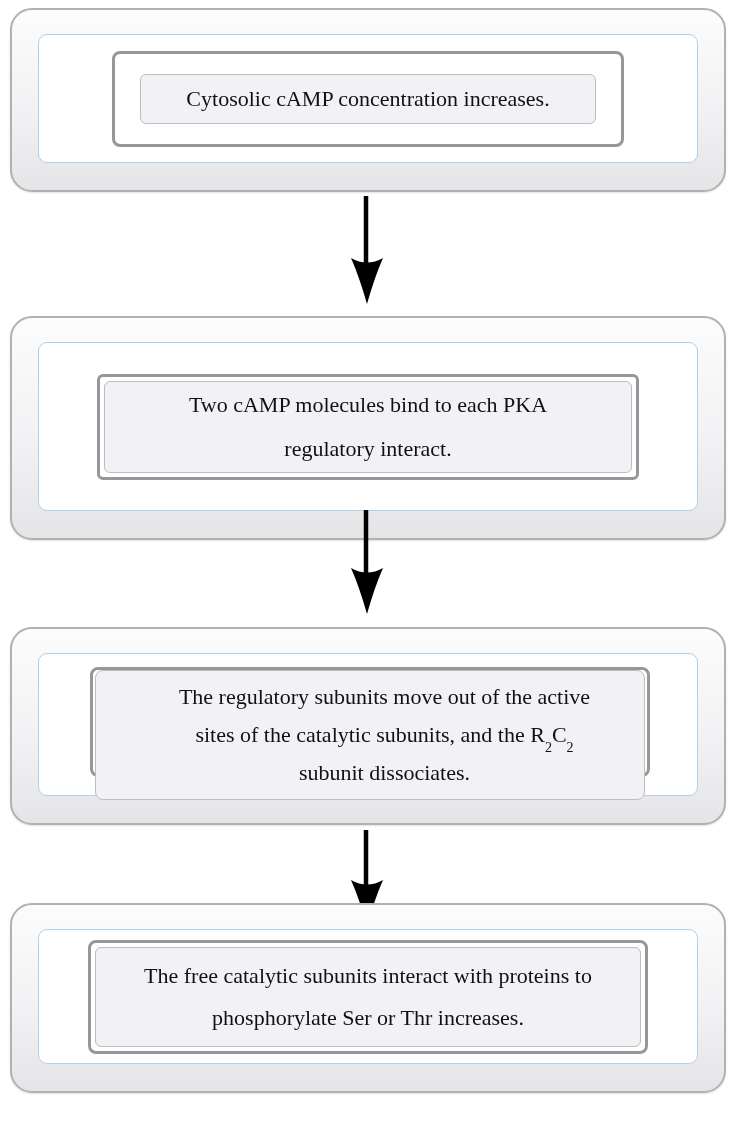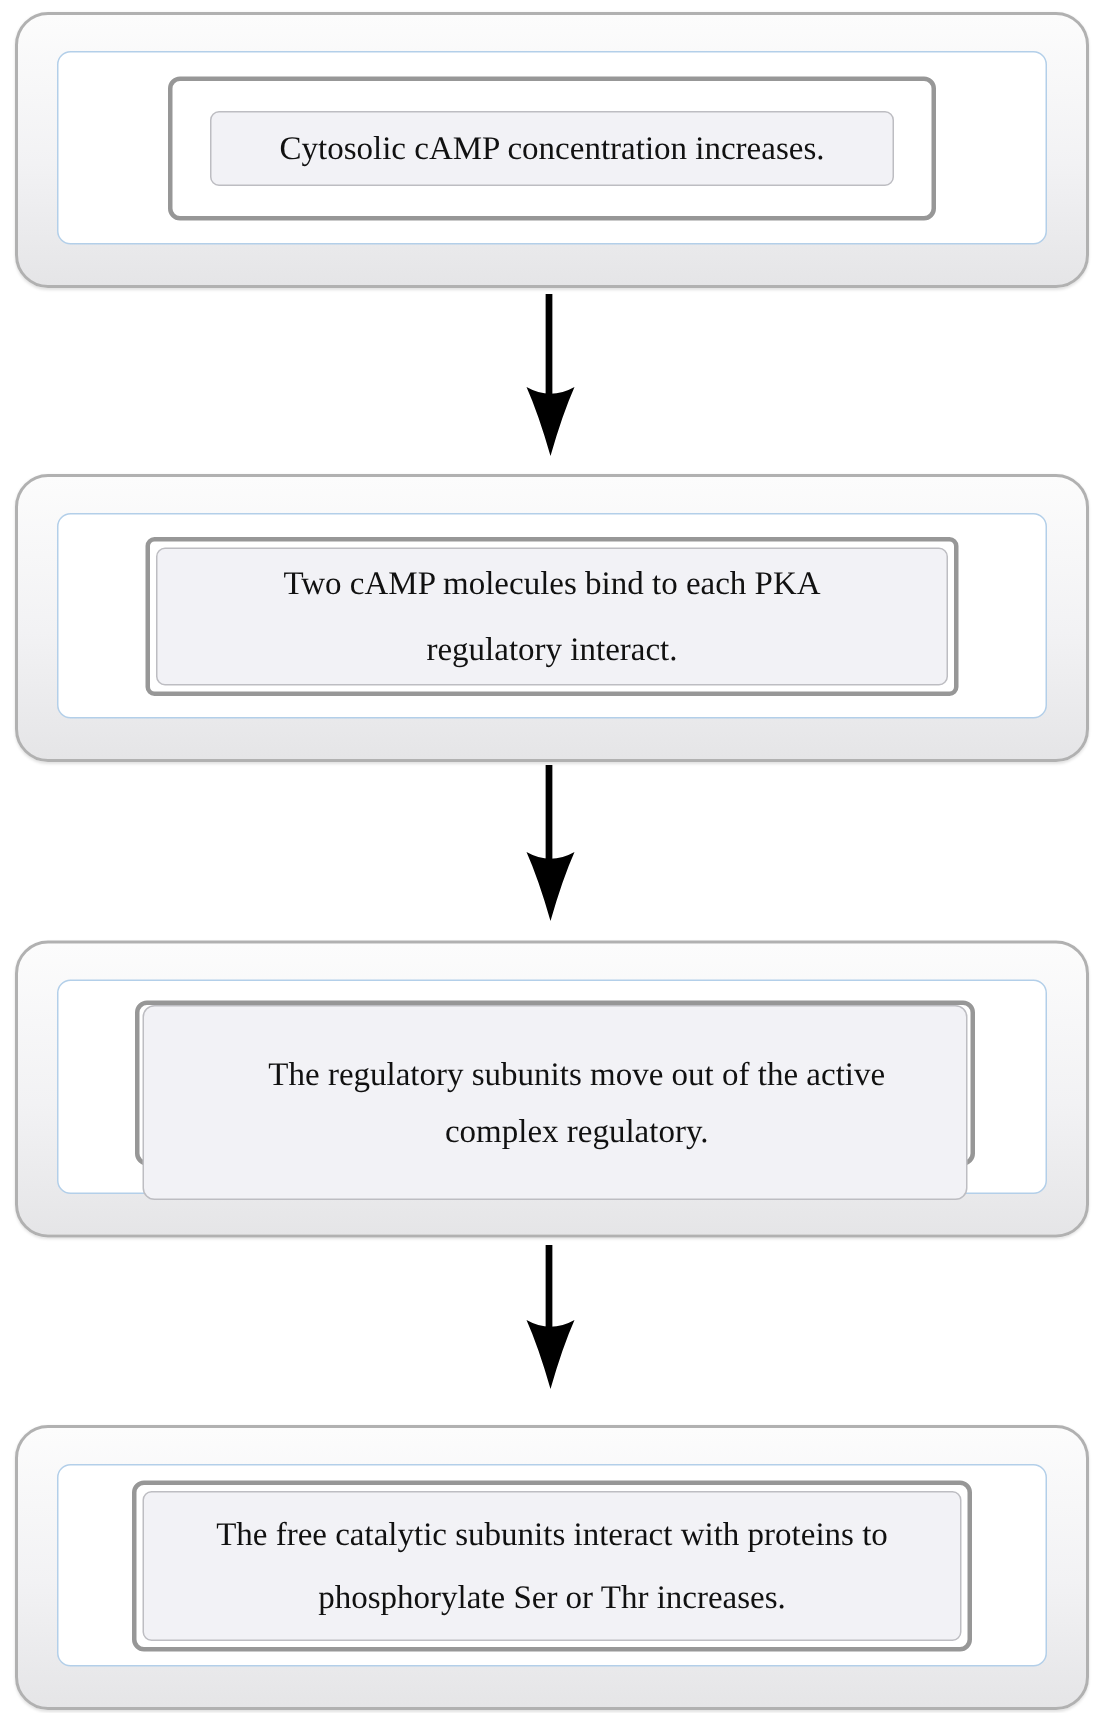--- a/index.html
+++ b/index.html
@@ -82,51 +82,52 @@
         </div>
       </div>
     </div>
   </section>
 
   <svg class="arrow" style="top:196px" width="40" height="108" viewBox="0 0 40 108">
     <rect x="16.75" y="0" width="4.5" height="68" fill="var(--arrow_color)"></rect>
     <path d="M4,62 Q12,80 20,108 Q28,80 36,62 Q20,71 4,62 Z" fill="var(--arrow_color)"></path>
   </svg>
 
-  <section class="stage" style="top:316px;height:192px">
+  <section class="stage" style="top:316px;height:224px">
     <div class="blue-panel">
       <div class="gray-frame" style="width:542px;height:106px;border-radius:6px">
         <div class="note fill-note" style="line-height:44px">
           <div class="line">Two cAMP molecules bind to each PKA</div>
           <div class="line">regulatory interact.</div>
         </div>
       </div>
     </div>
   </section>
 
   <svg class="arrow" style="top:510px" width="40" height="104" viewBox="0 0 40 104">
     <rect x="16.75" y="0" width="4.5" height="64" fill="var(--arrow_color)"></rect>
     <path d="M4,58 Q12,76 20,104 Q28,76 36,58 Q20,67 4,58 Z" fill="var(--arrow_color)"></path>
   </svg>
 
   <section class="stage" style="top:627px;height:198px">
     <div class="blue-panel"></div>
     <div class="abs gray-frame" style="left:78px;top:38px;width:560px;height:110px"></div>
     <div class="abs note" style="left:83px;top:41px;width:550px;height:130px;line-height:38px;border-radius:8px">
       <div class="line">The regulatory subunits move out of the active</div>
-      <div class="line">complex regulatory.</div>
+      <div class="line"><span>sites of the catalytic subunits, and the R</span><sub class="sub2">2</sub><span>C</span><sub class="sub2">2</sub></div>
+      <div class="line">subunit dissociates.</div>
     </div>
   </section>
 
   <svg class="arrow" style="top:830px" width="40" height="96" viewBox="0 0 40 96">
     <rect x="16.75" y="0" width="4.5" height="56" fill="var(--arrow_color)"></rect>
     <path d="M4,50 Q12,68 20,96 Q28,68 36,50 Q20,59 4,50 Z" fill="var(--arrow_color)"></path>
   </svg>
 
-  <section class="stage" style="top:950px;height:190px">
+  <section class="stage" style="top:903px;height:190px">
     <div class="blue-panel">
       <div class="gray-frame" style="width:560px;height:114px">
         <div class="note fill-note" style="line-height:42px">
           <div class="line">The free catalytic subunits interact with proteins to</div>
           <div class="line">phosphorylate Ser or Thr increases.</div>
         </div>
       </div>
     </div>
   </section>
 

